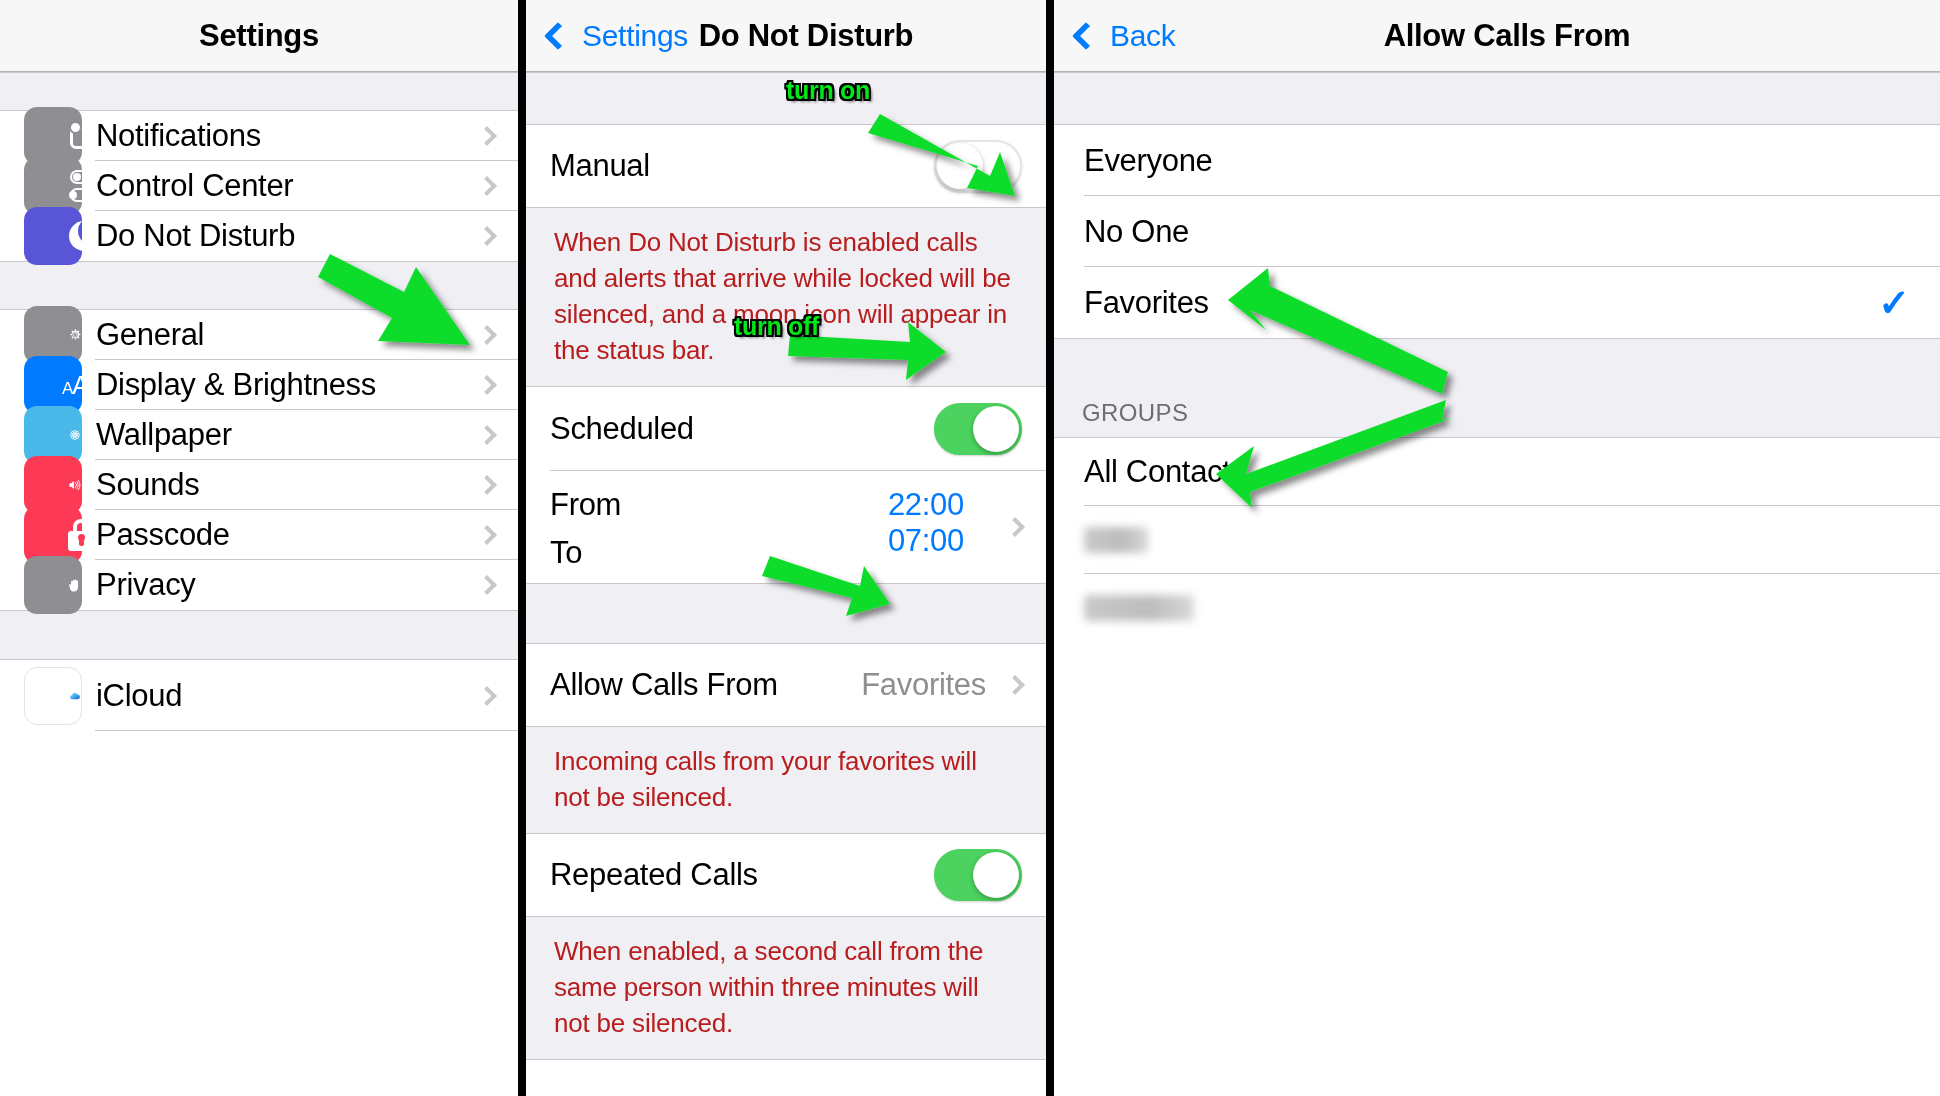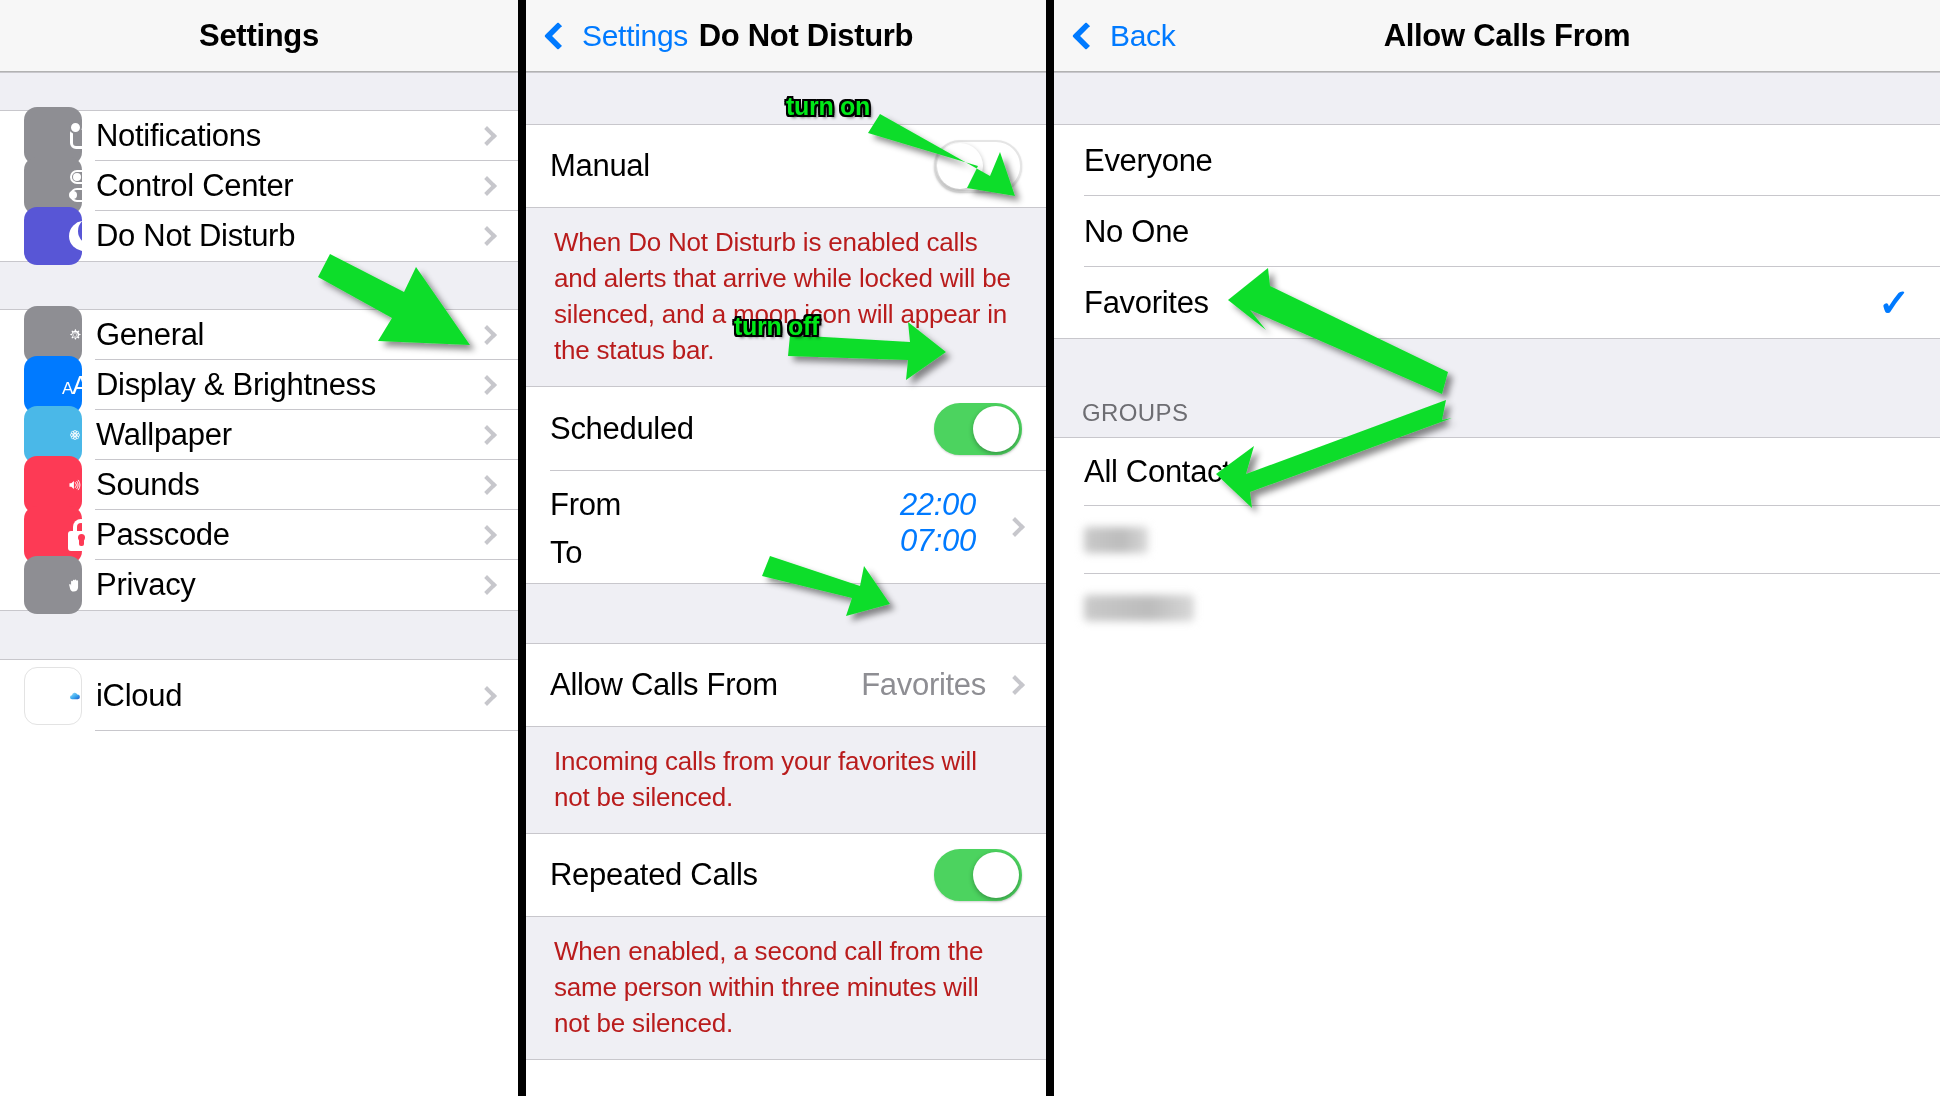--- a/index.html
+++ b/index.html
@@ -186,21 +186,21 @@
   .val-blue { color:#007aff; font-size: 31px; letter-spacing:-0.3px; }
 
   
   .fromto {
     position: relative; background: #fff; padding: 0 24px;
   }
   .fromto .line {
     display:flex; align-items:center; height: 48px; justify-content: space-between;
   }
   .fromto .lbl { font-size: 31px; color:#000; letter-spacing:-0.3px; }
-  .fromto .times { position:absolute; right: 70px; text-align: center; font-style: italic; }
+  .fromto .times { position:absolute; right: 82px; text-align: center; }
 
   
   .grp-header {
     background: #efeff4;
     border-top: 1px solid #c8c7cc;
     border-bottom: 1px solid #c8c7cc;
     color: #6d6d72;
     font-size: 24px;
     letter-spacing: 0.4px;
     padding: 44px 0 10px 28px;
@@ -544,17 +544,17 @@
 
     <g filter="url(#dshadow)">
       <path d="M1250 310 L1442 394 L1448 372 L1270 286 L1268 268 L1228 300 L1266 330 Z" fill="#11dd2b"></path>
     </g>
     <g filter="url(#dshadow)">
       <path d="M1246 474 L1446 400 L1442 420 L1452 418 L1250 492 L1252 508 L1216 474 L1254 446 Z" fill="#11dd2b"></path>
     </g>
   </svg>
 
   <div id="anno-labels" style="position:absolute;inset:0;pointer-events:none;z-index:50;">
-    <div class="anno-label" style="left:786px; top:92px;">turn on</div>
+    <div class="anno-label" style="left:786px; top:76px;">turn on</div>
     <div class="anno-label" style="left:734px; top:312px;">turn off</div>
   </div>
 
 </div>
 
 </body></html>

